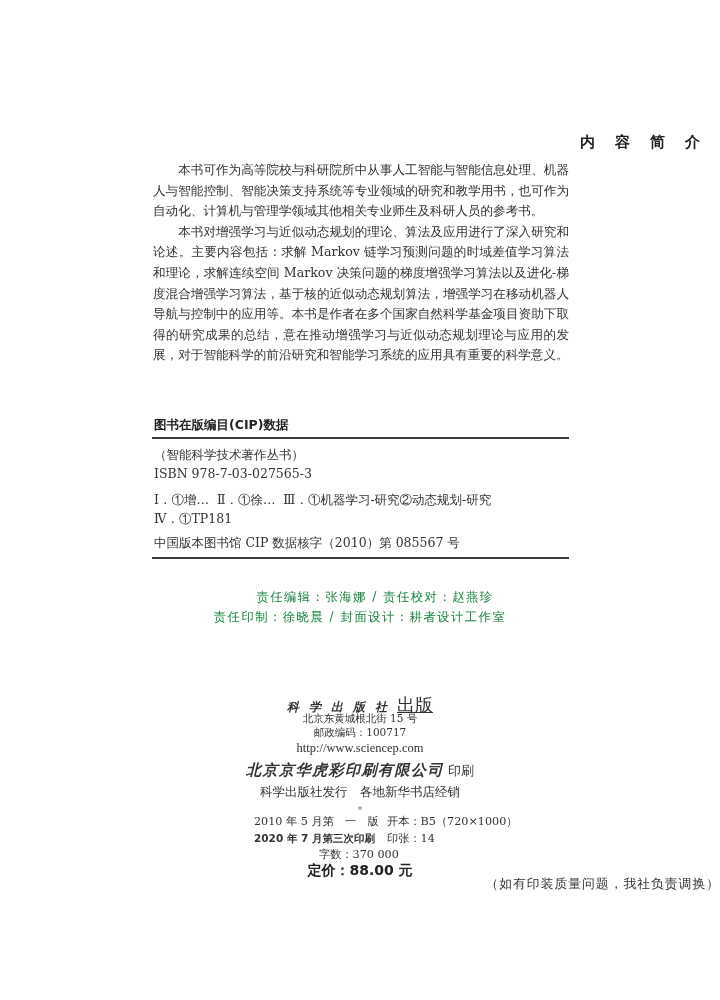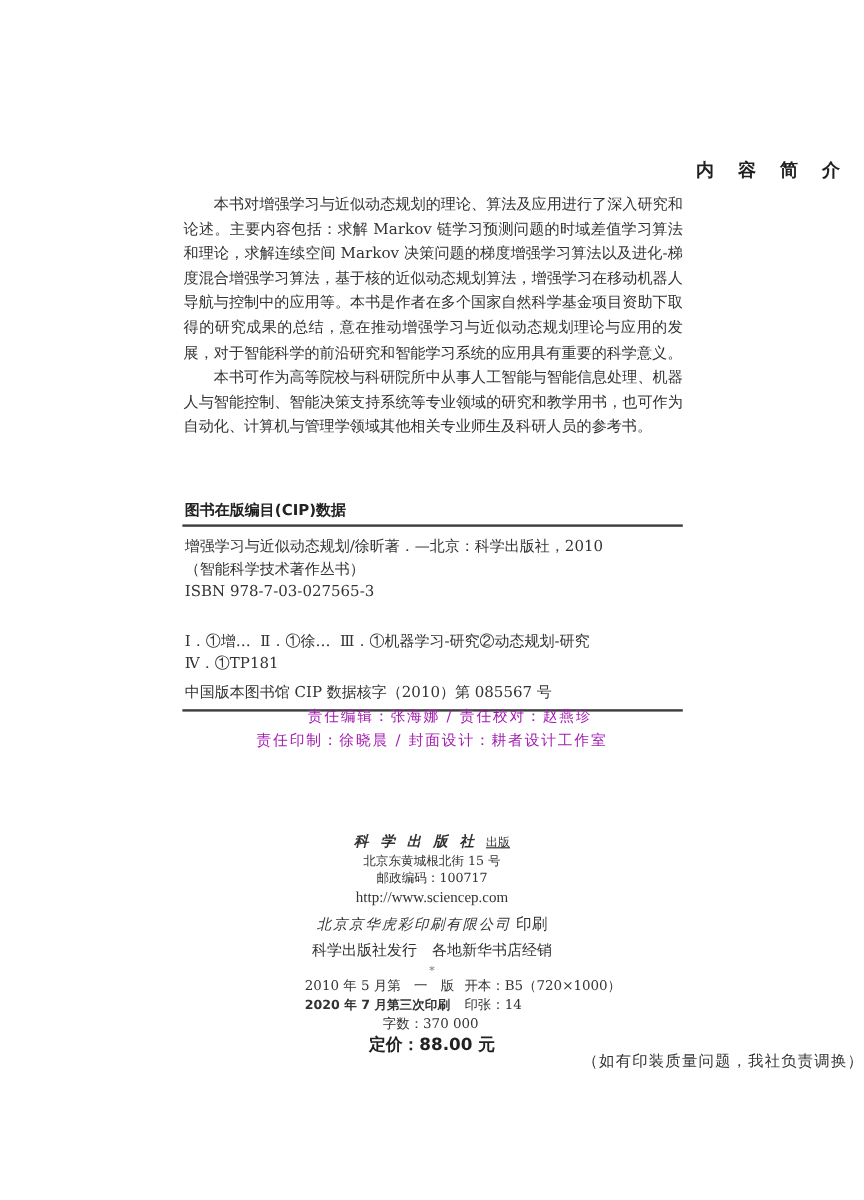--- a/index.html
+++ b/index.html
@@ -24,39 +24,39 @@
   .intro p { margin: 0; text-indent: 2em; }
 
   .cip-block { position: absolute; top: 417px; left: 152px; width: 417px; }
   .cip-heading {
     font-family: "DejaVu Sans", "Liberation Sans", sans-serif;
     font-weight: bold; font-size: 12.5px; color: #222; padding-left: 2px; height: 20px;
   }
   .rule { height: 2px; background: #3d3d3d; width: 417px; }
   .cip-body { padding: 6px 0 0 2px; font-size: 12.5px; line-height: 19px; color: #333; }
   .cip-body .line { white-space: nowrap; }
-  .cip-class { margin-top: 22px; }
+  .cip-class { margin-top: 7px; }
   .cip-check { margin-top: 5px; margin-bottom: 5px; }
 
   .credits {
     position: absolute; top: 587px; left: 0; width: 720px; text-align: center;
-    font-size: 12.3px; line-height: 20px; color: #a21caf; letter-spacing: 1.5px;
+    font-size: 12.3px; line-height: 20px; color: #15803d; letter-spacing: 1.5px;
   }
   .credits .c1 { padding-left: 30px; }
 
   .imprint {
     position: absolute; top: 693px; left: 0; width: 720px; text-align: center; color: #333;
   }
   .pub-line { font-size: 13px; height: 18px; }
   .pub-name { font-weight: bold; font-style: italic; letter-spacing: 10px; font-size: 12px; }
-  .pub-suffix { font-size: 10px; text-decoration: underline; }
+  .pub-suffix { font-size: 18px; text-decoration: underline; }
   .addr { font-size: 10.5px; line-height: 14px; }
   .url { font-size: 12.5px; line-height: 18px; font-family: "Liberation Serif", serif; }
   .printer { font-size: 13px; line-height: 22px; margin-top: 2px; }
-  .printer-name { font-weight: normal; font-style: italic; font-size: 12px; letter-spacing: 1.5px; }
+  .printer-name { font-weight: bold; font-style: italic; font-size: 15px; letter-spacing: 1.5px; }
   .dist { font-size: 12.5px; line-height: 20px; }
   .star { font-size: 9px; line-height: 16px; color: #777; }
 
   .specs {
     position: absolute; top: 814px; left: 254px; width: 240px;
     font-size: 11.2px; line-height: 16px; color: #333;
   }
   .specs .row { white-space: nowrap; }
   .specs .left { display: inline-block; width: 133px; }
   .specs .bold { font-weight: bold; font-family: "DejaVu Sans", "Liberation Sans", sans-serif; font-size: 10.5px; }
@@ -71,29 +71,28 @@
   }
 </style>
 </head>
 <body>
 
 <div class="page">
 
   <div class="title">内容简介</div>
 
   <div class="intro">
+    <p>本书可作为高等院校与科研院所中从事人工智能与智能信息处理、机器人与智能控制、智能决策支持系统等专业领域的研究和教学用书，也可作为自动化、计算机与管理学领域其他相关专业师生及科研人员的参考书。</p>
     <p>本书对增强学习与近似动态规划的理论、算法及应用进行了深入研究和论述。主要内容包括：求解 Markov 链学习预测问题的时域差值学习算法和理论，求解连续空间 Markov 决策问题的梯度增强学习算法以及进化-梯度混合增强学习算法，基于核的近似动态规划算法，增强学习在移动机器人导航与控制中的应用等。本书是作者在多个国家自然科学基金项目资助下取得的研究成果的总结，意在推动增强学习与近似动态规划理论与应用的发展，对于智能科学的前沿研究和智能学习系统的应用具有重要的科学意义。</p>
-    <p>本书可作为高等院校与科研院所中从事人工智能与智能信息处理、机器人与智能控制、智能决策支持系统等专业领域的研究和教学用书，也可作为自动化、计算机与管理学领域其他相关专业师生及科研人员的参考书。</p>
   </div>
 
   <div class="cip-block">
     <div class="cip-heading">图书在版编目(CIP)数据</div>
     <div class="rule"></div>
     <div class="cip-body">
-      <div class="line">增强学习与近似动态规划/徐昕著．—北京：科学出版社，2010</div>
       <div class="line">（智能科学技术著作丛书）</div>
       <div class="line">ISBN 978-7-03-027565-3</div>
       <div class="cip-class">
         <div class="line" style="white-space:pre">Ⅰ．①增…  Ⅱ．①徐…  Ⅲ．①机器学习-研究②动态规划-研究</div>
         <div class="line">Ⅳ．①TP181</div>
       </div>
       <div class="line cip-check">中国版本图书馆 CIP 数据核字（2010）第 085567 号</div>
     </div>
     <div class="rule"></div>
   </div>

